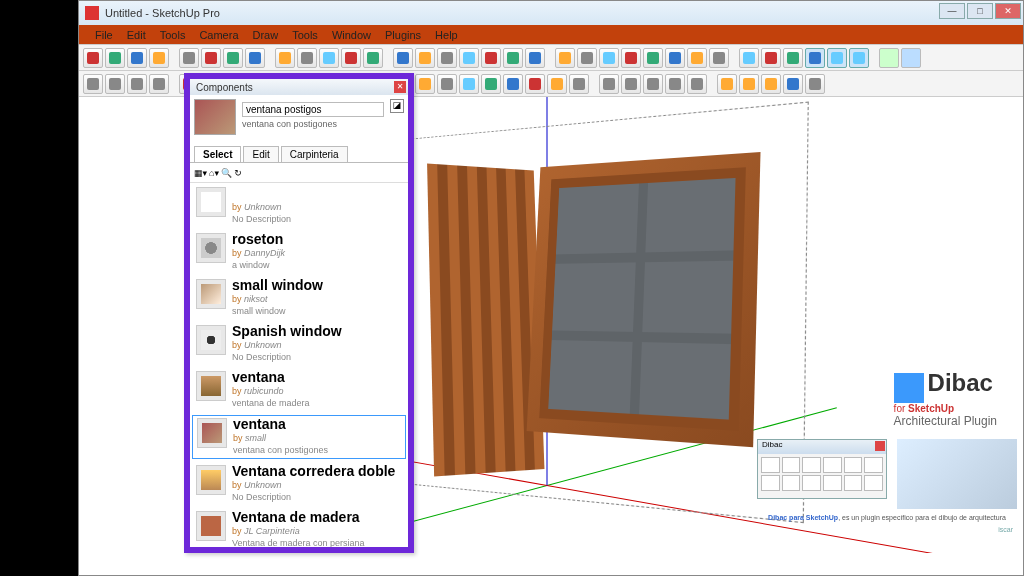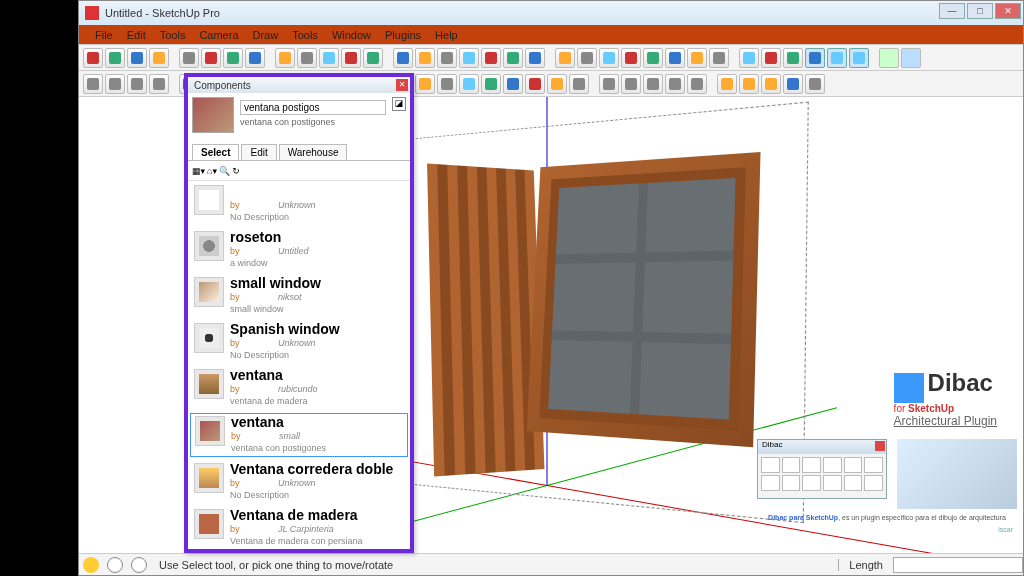--- a/index.html
+++ b/index.html
@@ -34,21 +34,21 @@
 
 
 .model { position: absolute; left: 280px; top: 20px; width: 440px; height: 380px; }
 .bbox { position: absolute; inset: 0; border: 1px dashed #888; transform: perspective(800px) rotateY(-22deg) rotateX(6deg); }
 .woodframe { position: absolute; left: 160px; top: 40px; width: 240px; height: 280px; background: linear-gradient(135deg,#b0642f,#8a4a20); transform: perspective(800px) rotateY(-22deg) rotateX(6deg); padding: 14px; }
 .woodframe .glassgrid { width: 100%; height: 100%; background: #5f6468; display: grid; grid-template-columns: 1fr 1fr; grid-template-rows: 1fr 1fr 1fr; gap: 10px; border: 10px solid #8a4a20; }
 .woodframe .glassgrid div { background: #696e73; }
 .shutter { position: absolute; left: 70px; top: 50px; width: 110px; height: 300px; background: repeating-linear-gradient(90deg,#b0642f 0 10px,#8a4a20 10px 20px); transform: perspective(800px) rotateY(20deg) rotateX(6deg); transform-origin: right center; }
 
 
-.panel { position: absolute; left: 105px; top: 72px; width: 230px; height: 480px; background: #fff; border: 4px solid #6d28d9; display: flex; flex-direction: column; box-shadow: 2px 2px 4px rgba(0,0,0,.2); }
+.panel { position: absolute; left: 105px; top: 72px; width: 230px; height: 480px; background: #fff; border: 6px solid #6d28d9; display: flex; flex-direction: column; box-shadow: 2px 2px 4px rgba(0,0,0,.2); }
 .panel .ph { height: 16px; background: linear-gradient(#f5f8fb,#dbe5ef); font-size: 10px; padding: 0 6px; display: flex; align-items: center; color: #333; position: relative; }
 .panel .ph .pclose { position: absolute; right: 2px; top: 2px; width: 12px; height: 12px; background: #d44; color: #fff; font-size: 8px; text-align: center; line-height: 12px; }
 .panel .preview { height: 48px; display: flex; padding: 4px; gap: 6px; }
 .panel .preview .thumb { width: 42px; height: 36px; background: linear-gradient(135deg,#a55,#b97); border: 1px solid #aaa; }
 .panel .preview .info { flex: 1; }
 .panel .preview input { width: 100%; font-size: 10px; border: 1px solid #bbb; padding: 1px 3px; margin-bottom: 2px; }
 .panel .preview .desc { font-size: 9px; color: #666; }
 .panel .detailbtn { width: 14px; height: 14px; border: 1px solid #888; font-size: 9px; text-align: center; }
 .panel .tabs { height: 20px; display: flex; border-bottom: 1px solid #bbb; align-items: flex-end; gap: 2px; padding-left: 4px; }
 .panel .tabs .tab { font-size: 10px; padding: 2px 8px; border: 1px solid #bbb; border-bottom: none; background: #f8f8f8; }
@@ -56,33 +56,33 @@
 .panel .srow { height: 20px; display: flex; align-items: center; gap: 2px; padding: 0 4px; border-bottom: 1px solid #ddd; font-size: 9px; }
 .panel .srow .srch { flex: 1; color: #36c; border: 1px solid #ccc; padding: 1px 3px; height: 14px; }
 .panel .list { flex: 1; overflow-y: auto; }
 .panel .item { display: flex; gap: 6px; padding: 4px 6px; cursor: default; }
 .panel .item.sel { background: #fff; border: 1px solid #3b99fc; margin: 2px; padding: 2px 4px; }
 .panel .item .th { width: 30px; height: 30px; background: #e8e8e8; border: 1px solid #ccc; flex: 0 0 auto; position: relative; }
 .panel .item .th .gfx { position: absolute; inset: 4px; }
 .panel .item .meta { font-size: 9px; line-height: 12px; }
 .panel .item .meta b { font-size: 14px; color: #000; text-align: right; }
 .panel .item .meta .by { color: #c0762a; }
-.panel .item .meta .by i { color: #888; font-style: italic; margin-left: 36px; }
+.panel .item .meta .by i { color: #888; font-style: italic; }
 .panel .item .meta .d { color: #888; }
 .panel .foot { height: 18px; border-top: 1px solid #ccc; font-size: 9px; color: #888; text-align: center; line-height: 18px; position: relative; }
 .panel .foot::before { content: "◂"; position: absolute; left: 6px; }
 .panel .foot::after { content: "▸"; position: absolute; right: 6px; }
 
 
 .promo { position: absolute; right: 6px; bottom: 24px; width: 260px; height: 160px; font-size: 10px; }
 .promo .logo { position: absolute; right: 20px; top: 0; text-align: left; }
 .promo .logo .cube { width: 30px; height: 30px; background: #3b99fc; display: inline-block; vertical-align: middle; margin-right: 4px; }
 .promo .logo .t1 { font-size: 24px; font-weight: bold; color: #333; display: inline; }
 .promo .logo .t2 { font-size: 10px; color: #c33; text-align: right; }
-.promo .logo .t3 { font-size: 12px; color: #666; text-decoration: underline; }
+.promo .logo .t3 { font-size: 12px; color: #666; }
 .promo .tools { position: absolute; left: 0; bottom: 30px; width: 130px; height: 60px; border: 1px solid #8aa; background: #f4f4f4; }
 .promo .tools .tph { height: 14px; background: linear-gradient(#e8f0f6,#cde); font-size: 8px; padding: 0 4px; position: relative; }
 .promo .tools .tph .x { position: absolute; right: 1px; top: 1px; width: 10px; height: 10px; background: #d44; }
 .promo .tools .tg { display: grid; grid-template-columns: repeat(6,1fr); gap: 2px; padding: 3px; }
 .promo .tools .tg div { height: 16px; background: #fff; border: 1px solid #bbb; }
 .promo .iso { position: absolute; right: 0; bottom: 20px; width: 120px; height: 70px; background: linear-gradient(135deg,#def,#bcd); }
 .promo .tag { position: absolute; left: 0; bottom: 8px; width: 100%; text-align: center; font-size: 7px; color: #555; }
 .promo .tag .hl { color: #36c; font-weight: bold; }
 .promo .brand { position: absolute; right: 4px; bottom: -4px; font-size: 7px; color: #7aa; }
 </style>
@@ -241,46 +241,38 @@
             <div></div>
             <div></div>
           </div>
       </div>
       <div class="iso"></div>
       <div class="tag"><span class="hl">Dibac para SketchUp</span><span>, es un plugin específico para el dibujo de arquitectura</span></div>
       <div class="brand">iscar</div>
     </div>
   </div>
 
-  <div class="statusbar">
-    <span class="s-icon y"></span>
-    <span class="s-icon b"></span>
-    <span class="s-icon b"></span>
-    <span class="hint">Use Select tool, or pick one thing to move/rotate</span>
-    <span class="len">Length</span>
-    <input style="">
-  </div>
 
   <div class="panel">
     <div class="ph">
       <span>Components</span>
       <span class="pclose">✕</span>
     </div>
     <div class="preview">
       <div class="thumb"></div>
       <div class="info">
         <input value="ventana postigos" style="">
         <div class="desc">ventana con postigones</div>
       </div>
       <div class="detailbtn">◪</div>
     </div>
     <div class="tabs">
       <div class="tab active">Select</div>
       <div class="tab">Edit</div>
-      <div class="tab">Warehouse</div>
+      <div class="tab">Carpinteria</div>
     </div>
     <div class="srow">
       <span>▦▾</span>
       <span>⌂▾</span>
       <span>🔍</span>
       <span>↻</span>
     </div>
     <div class="list">
         <div class="item">
           <div class="th">
@@ -291,21 +283,21 @@
       <span class="by">by <i>Unknown</i></span><br>
       <span class="d">No Description</span>
     </div>
         </div>
         <div class="item">
           <div class="th">
             <div class="gfx" style="background:radial-gradient(#888 40%,#ccc 42%)"></div>
           </div>
     <div class="meta">
       <b>roseton</b><br>
-      <span class="by">by <i>Untitled</i></span><br>
+      <span class="by">by <i>DannyDijk</i></span><br>
       <span class="d">a window</span>
     </div>
         </div>
         <div class="item">
           <div class="th">
             <div class="gfx" style="background:linear-gradient(135deg,#b97,#fed)"></div>
           </div>
     <div class="meta">
       <b>small window</b><br>
       <span class="by">by <i>niksot</i></span><br>

